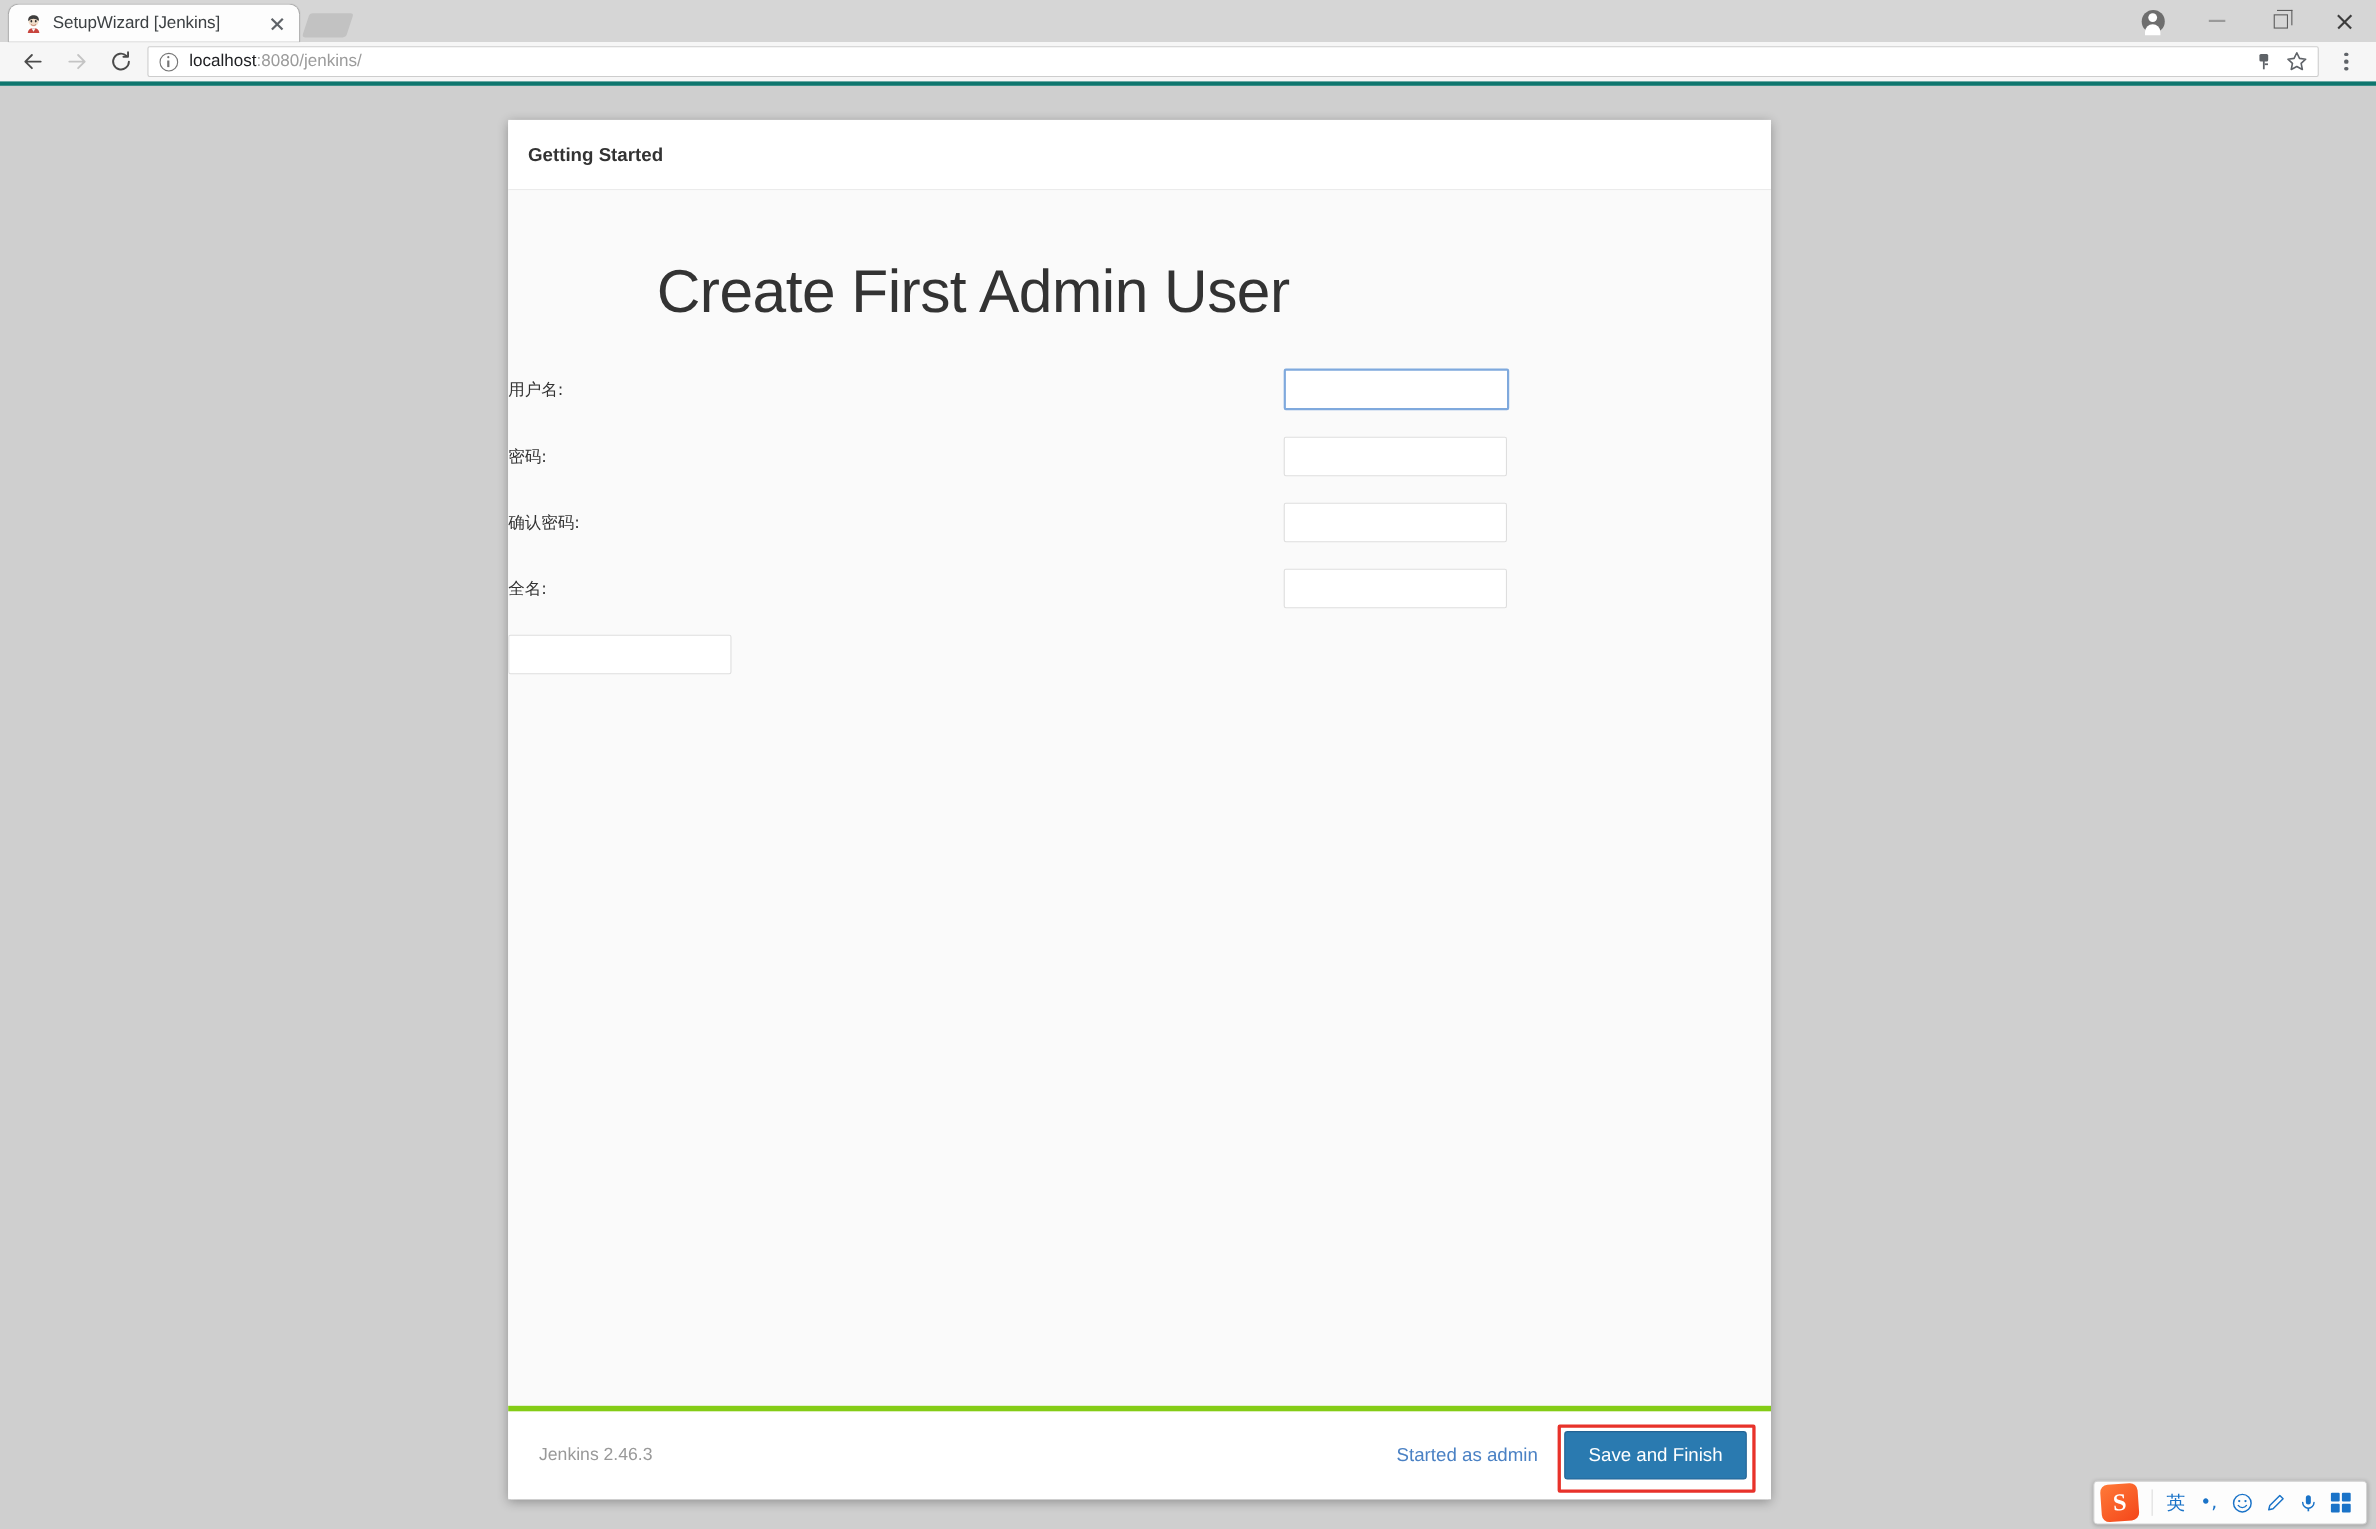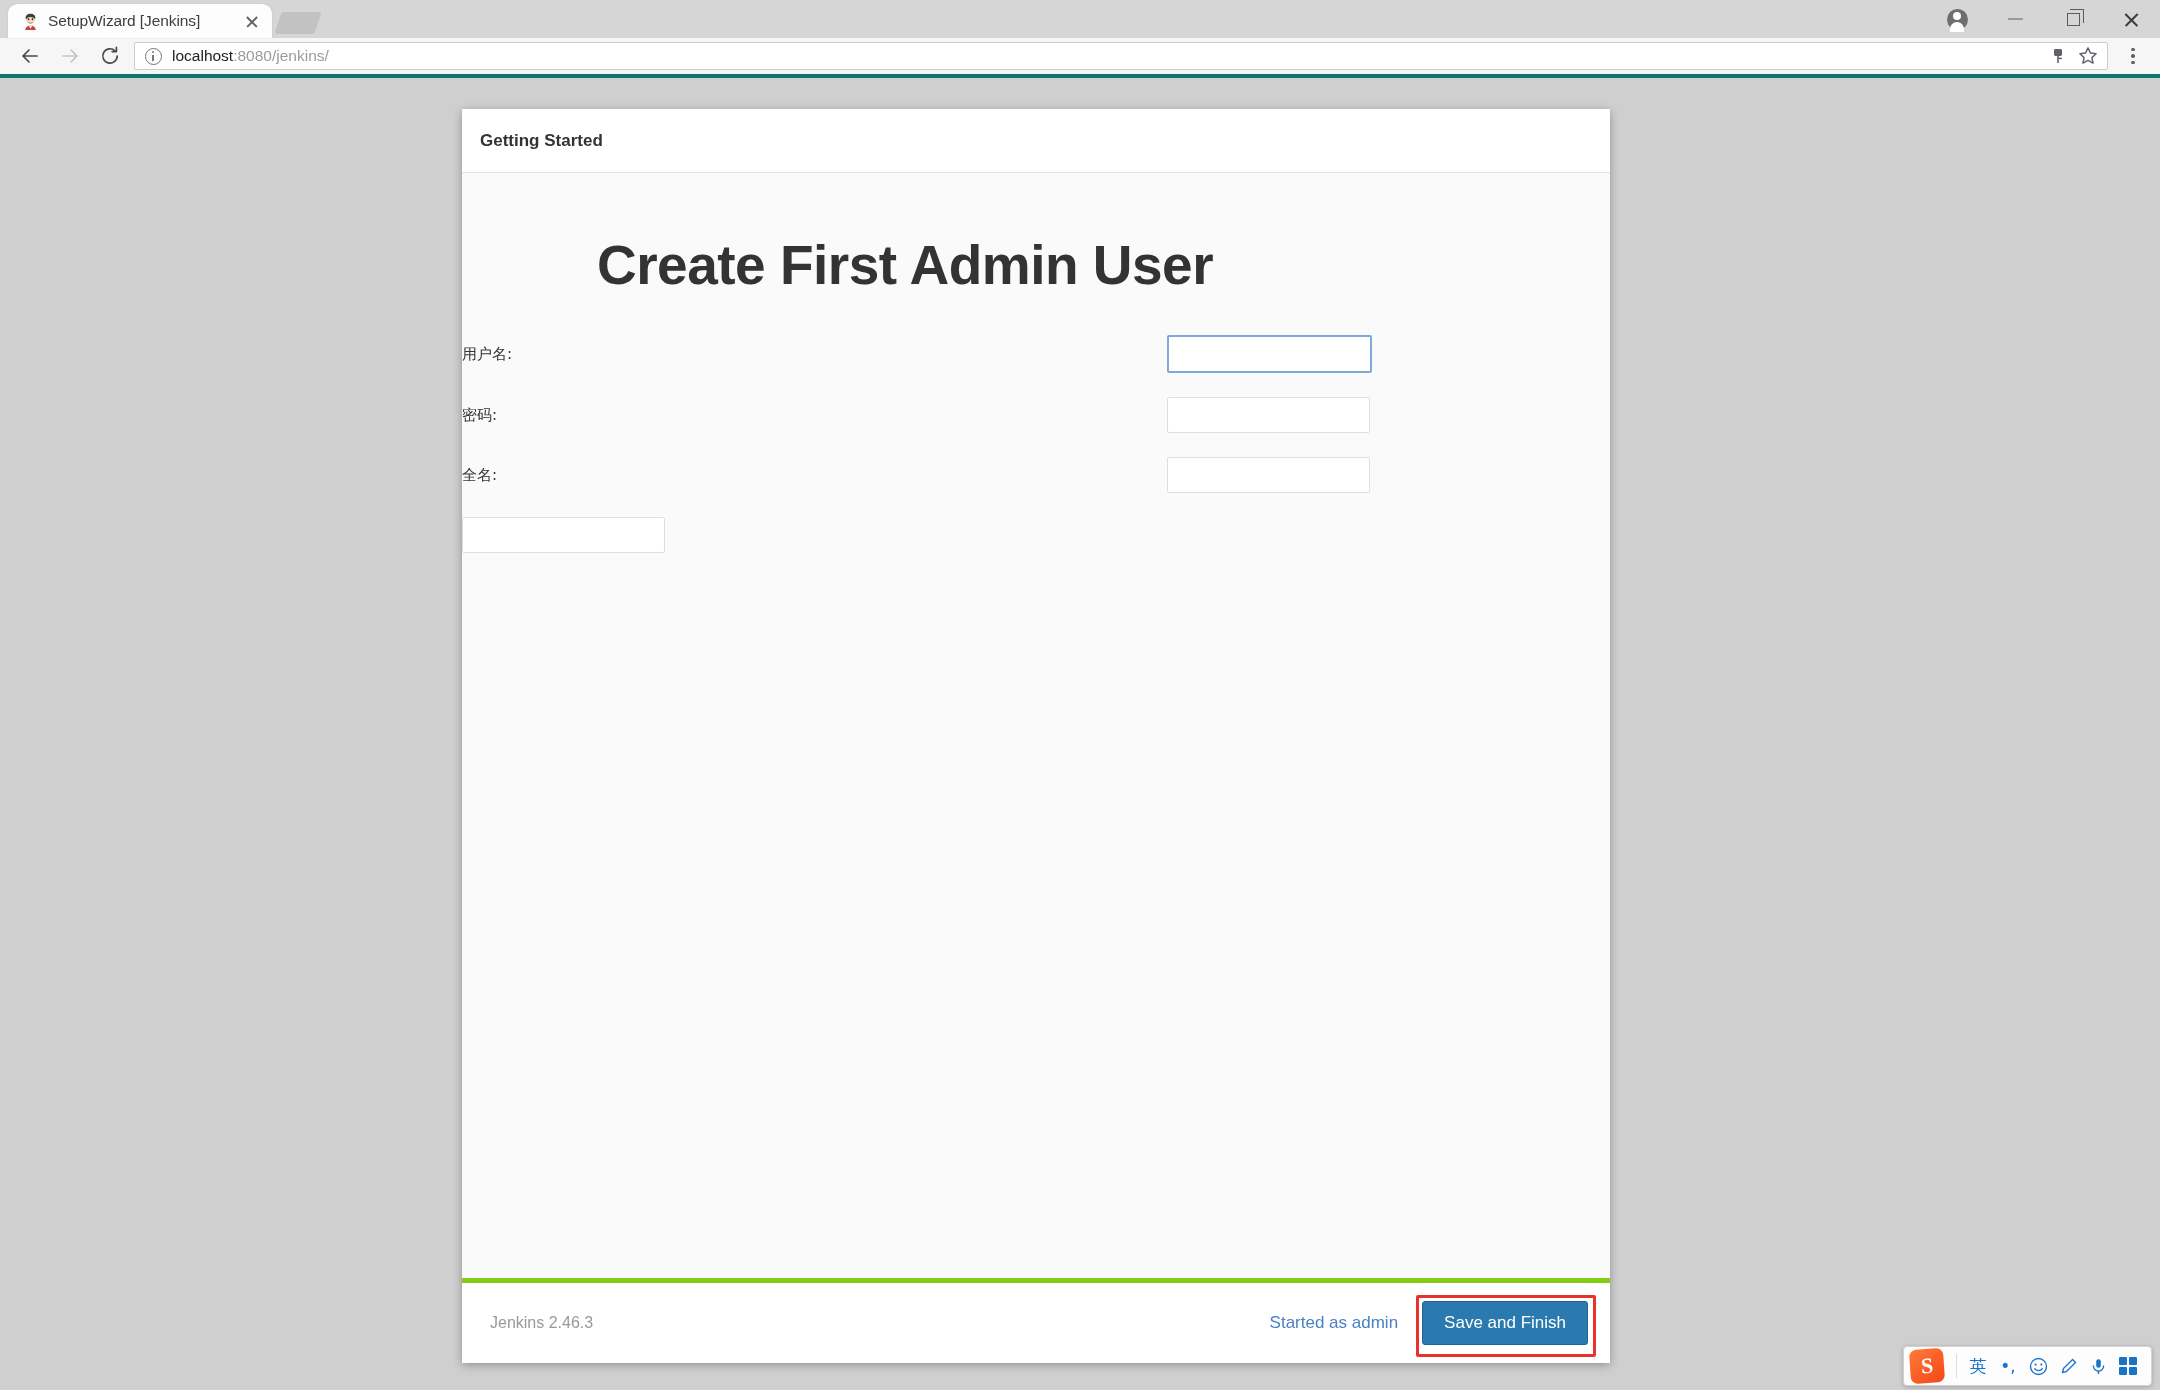--- a/index.html
+++ b/index.html
@@ -174,21 +174,21 @@
   .panel-header-title {
     font-size: 17px; font-weight: bold; color: #333;
   }
   .panel-body {
     flex: 1;
     background: #fafafa;
     position: relative;
     overflow: hidden;
   }
   .page-title {
-    font-size: 55px; font-weight: bold;
+    font-size: 55px; font-weight: normal;
     color: #333; letter-spacing: -0.5px;
     position: absolute; left: 135px; top: 60px;
     white-space: nowrap;
   }
 
   .form {
     position: absolute; left: 0; top: 162px;
     width: 100%;
   }
   .form-row {
@@ -395,20 +395,24 @@
           <div class="form-row">
             <span class="form-label">用户名:</span>
             <input class="form-input focused" type="text" value="" style="">
           </div>
 
           <div class="form-row">
             <span class="form-label">密码:</span>
             <input class="form-input" type="password" value="" style="">
           </div>
 
+          <div class="form-row">
+            <span class="form-label">确认密码:</span>
+            <input class="form-input" type="password" value="" style="">
+          </div>
 
           <div class="form-row">
             <span class="form-label">全名:</span>
             <input class="form-input" type="text" value="" style="">
           </div>
 
           <div class="form-row">
             <input class="form-input" type="text" value="" style="">
           </div>
 

